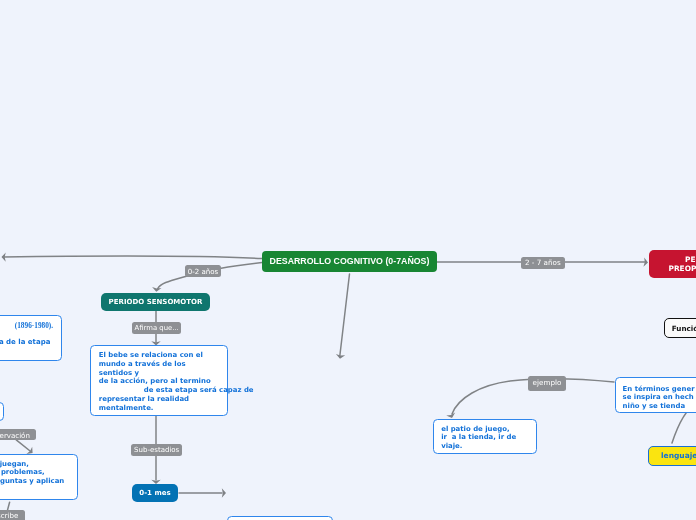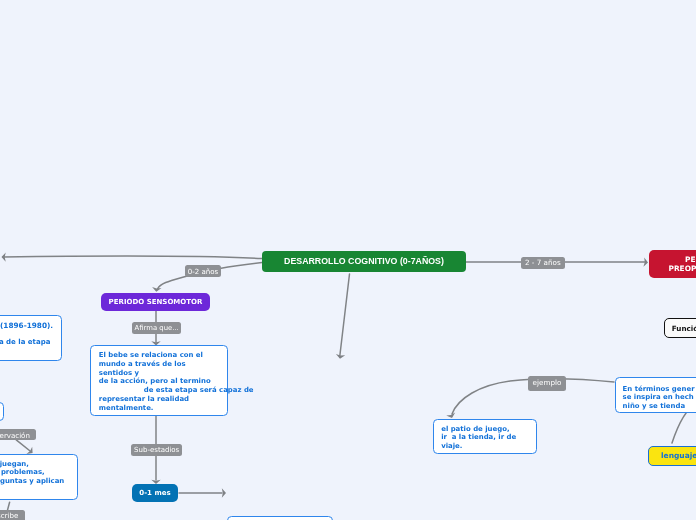--- a/index.html
+++ b/index.html
@@ -50,26 +50,26 @@
       <path d="M648.0,262.5 L643.4,266.8 L644.8,262.2 L644.2,257.5 Z"></path>
       <path d="M340.0,358.8 L335.9,354.0 L340.4,355.6 L345.2,355.3 Z"></path>
       <path d="M156.0,345.5 L151.3,341.3 L156.0,342.3 L160.7,341.3 Z"></path>
       <path d="M156.0,484.0 L151.3,479.8 L156.0,480.8 L160.7,479.8 Z"></path>
       <path d="M226.0,493.0 L221.8,497.7 L222.8,493.0 L221.8,488.3 Z"></path>
       <path d="M452.0,418.0 L446.2,415.5 L451.0,415.0 L455.2,412.6 Z"></path>
       <path d="M32.6,453.0 L26.4,454.1 L30.1,451.0 L32.2,446.7 Z"></path>
     </g>
   </svg>
 
-  <div class="node fill" style="left:262px;top:250.5px;width:204px;height:21.5px;background:#188633;border-radius:4px;
+  <div class="node fill" style="left:262px;top:250.5px;width:175px;height:21.5px;background:#188633;border-radius:4px;
               font-family:'Liberation Sans',sans-serif;font-size:8.8px;">
     <span>DESARROLLO COGNITIVO (0-7AÑOS)</span>
   </div>
 
-  <div class="node fill" style="left:101px;top:293px;width:109px;height:18px;background:#6d28d9;border-radius:5px;font-size:7px;">
+  <div class="node fill" style="left:101px;top:293px;width:109px;height:18px;background:#0f766e;border-radius:5px;font-size:7px;">
     <span>PERIODO SENSOMOTOR</span>
   </div>
 
   <div class="node" style="left:649px;top:250px;width:110px;height:27.5px;background:#c61430;border-radius:5px;">
     <span class="tline" style="left:36px;top:6.2px;color:#fff;font-size:7.4px;">PE</span>
     <span class="tline" style="left:19.5px;top:14.6px;color:#fff;font-size:7.4px;text-align:center;">PREOP</span>
   </div>
 
 
   <div class="node fill" style="left:664px;top:318px;width:70px;height:20px;background:#fafafa;border:1.6px solid #111;
@@ -81,21 +81,21 @@
     <span class="tline" style="left:8px;top:5.27px;">El bebe se relaciona con el</span>
     <span class="tline" style="left:8px;top:14.04px;">mundo a través de los</span>
     <span class="tline" style="left:8px;top:22.81px;">sentidos y</span>
     <span class="tline" style="left:8px;top:31.58px;">de la acción, pero al termino</span>
     <span class="tline" style="left:8px;top:40.35px;padding-left:45px;">de esta etapa será capaz de</span>
     <span class="tline" style="left:8px;top:49.12px;">representar la realidad</span>
     <span class="tline" style="left:8px;top:57.89px;">mentalmente.</span>
   </div>
 
   <div class="node outline" style="left:-120px;top:314.8px;width:181.7px;height:46.1px;">
-    <span class="tline" style="right:7.6px;top:6.0px;font-size:7.3px;">(1896-1980).</span>
+    <span class="tline" style="right:7.6px;top:6.0px;font-size:7.3px;font-family:Liberation Serif, serif;">(1896-1980).</span>
     <span class="tline" style="right:10.3px;top:22.2px;font-size:7.0px;">a de la etapa</span>
   </div>
 
   <div class="node outline" style="left:-80px;top:401.9px;width:83.6px;height:19.6px;"></div>
 
   <div class="node outline" style="left:-120px;top:453.9px;width:197.7px;height:45.9px;">
     <span class="tline" style="right:47.8px;top:5.0px;">juegan,</span>
     <span class="tline" style="right:32px;top:13.4px;">problemas,</span>
     <span class="tline" style="right:12.4px;top:21.9px;">guntas y aplican</span>
   </div>

